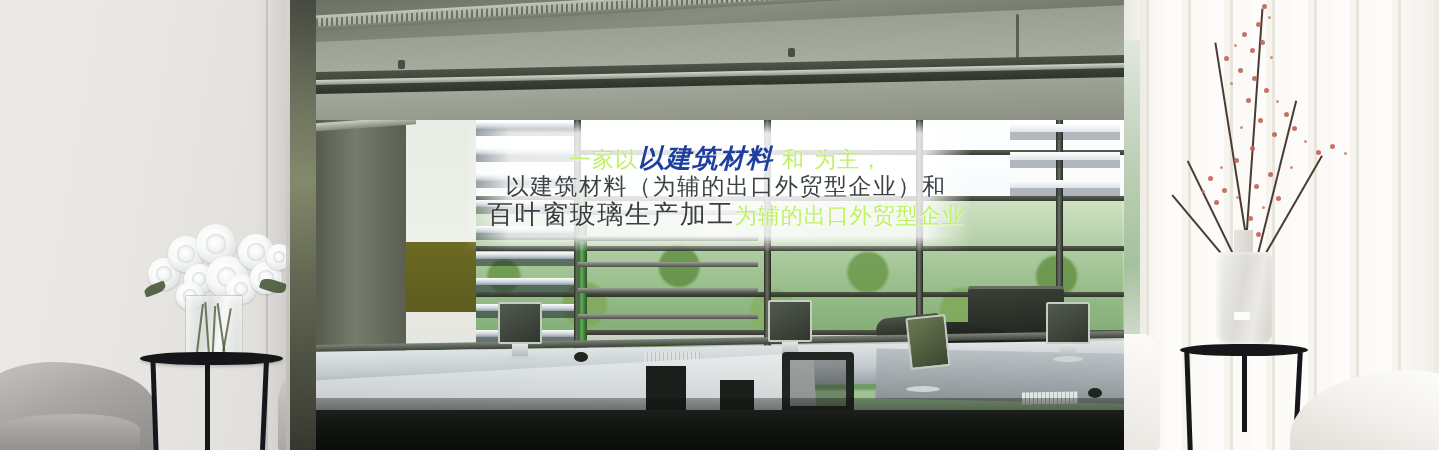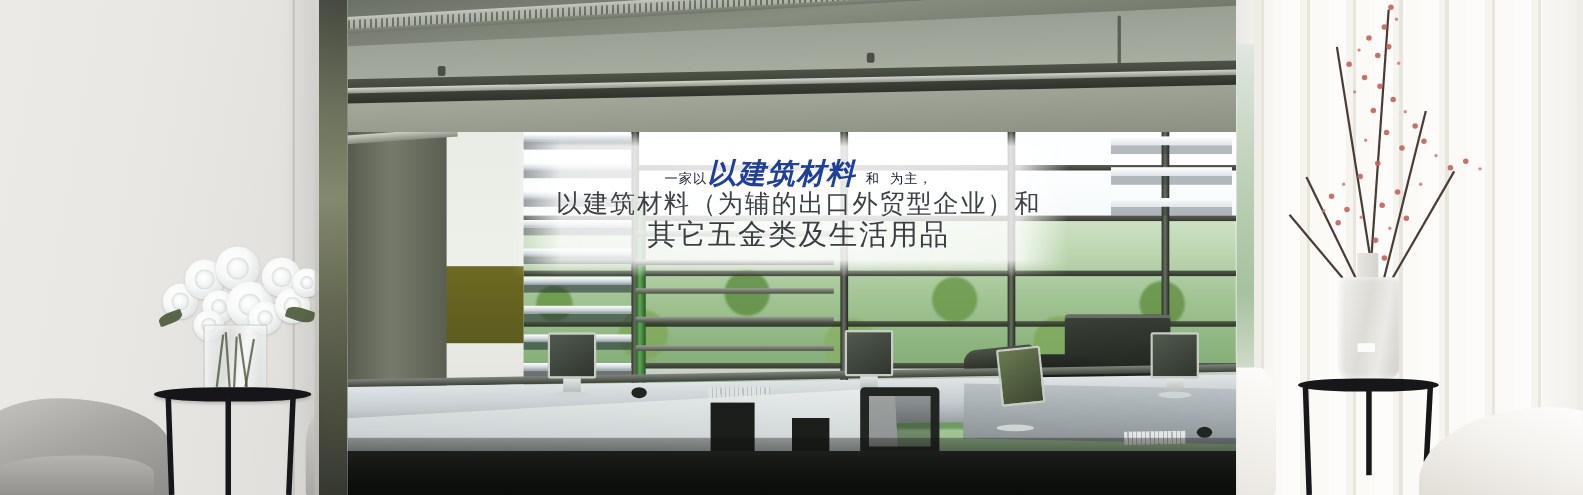--- a/index.html
+++ b/index.html
@@ -174,21 +174,21 @@
                 background:
                   linear-gradient(90deg,rgba(255,255,255,0) 0%,rgba(255,255,255,.80) 9%,
                                   rgba(255,255,255,.88) 50%,rgba(255,255,255,.80) 91%,rgba(255,255,255,0) 100%);
                 -webkit-mask-image:linear-gradient(180deg,rgba(0,0,0,0) 0%,#000 10%,#000 88%,rgba(0,0,0,0) 100%);
                 mask-image:linear-gradient(180deg,rgba(0,0,0,0) 0%,#000 10%,#000 88%,rgba(0,0,0,0) 100%); }
   .c-text { position:absolute; left:120px; top:120px; width:580px; height:132px;
             display:flex; flex-direction:column; align-items:center; justify-content:center; gap:2px;
             text-align:center; }
   .tline { white-space:nowrap; line-height:1.08; color:#3f4346;
            text-shadow:0 1px 2px rgba(255,255,255,.9); }
-  .t-sm   { font-size:12px; letter-spacing:1px; color:#0f172a; }
+  .t-sm   { font-size:22px; letter-spacing:1px; color:#bef264; }
   .t-md   { font-size:23px; letter-spacing:1.5px; color:#3d4144; }
   .t-lg   { font-size:26px; letter-spacing:1.5px; color:#3a3e41; }
   .t-blue { font-size:26px; font-weight:bold; font-style:italic; color:#1e3f9c;
             letter-spacing:1px; text-shadow:0 1px 2px rgba(255,255,255,.85); }
   .l1 { display:flex; align-items:baseline; gap:0px; }
   .l3 { display:flex; align-items:baseline; gap:0px; }
   .gap { display:inline-block; width:9px; }
 
   
   .panel-right { position:absolute; left:1124px; top:0; width:315px; height:450px; overflow:hidden;
@@ -377,21 +377,22 @@
         <span class="t-blue">以建筑材料</span>
         <span class="gap"></span>
         <span class="t-sm">和</span>
         <span class="gap"></span>
         <span class="t-sm">为主，</span>
       </div>
 
       <div class="tline t-md">以建筑材料（为辅的出口外贸型企业）和</div>
 
       <div class="tline l3">
-        <span class="t-lg">其它五金类及生活用品</span>
+        <span class="t-lg">百叶窗玻璃生产加工</span>
+        <span class="t-sm">为辅的出口外贸型企业</span>
       </div>
     </div>
   </div>
 
   <div class="panel-right">
     <div class="pr-blinds"></div>
     <div class="pr-blind-shade"></div>
     <div class="pr-win"></div>
 
     <div class="pr-branch">

